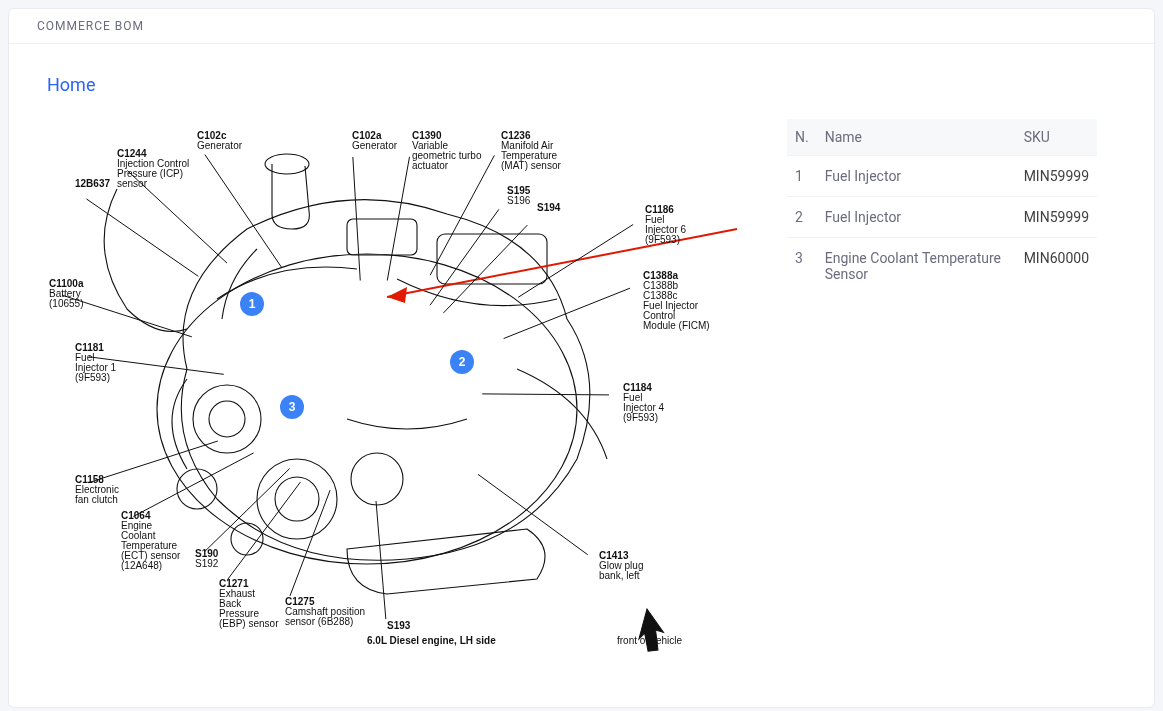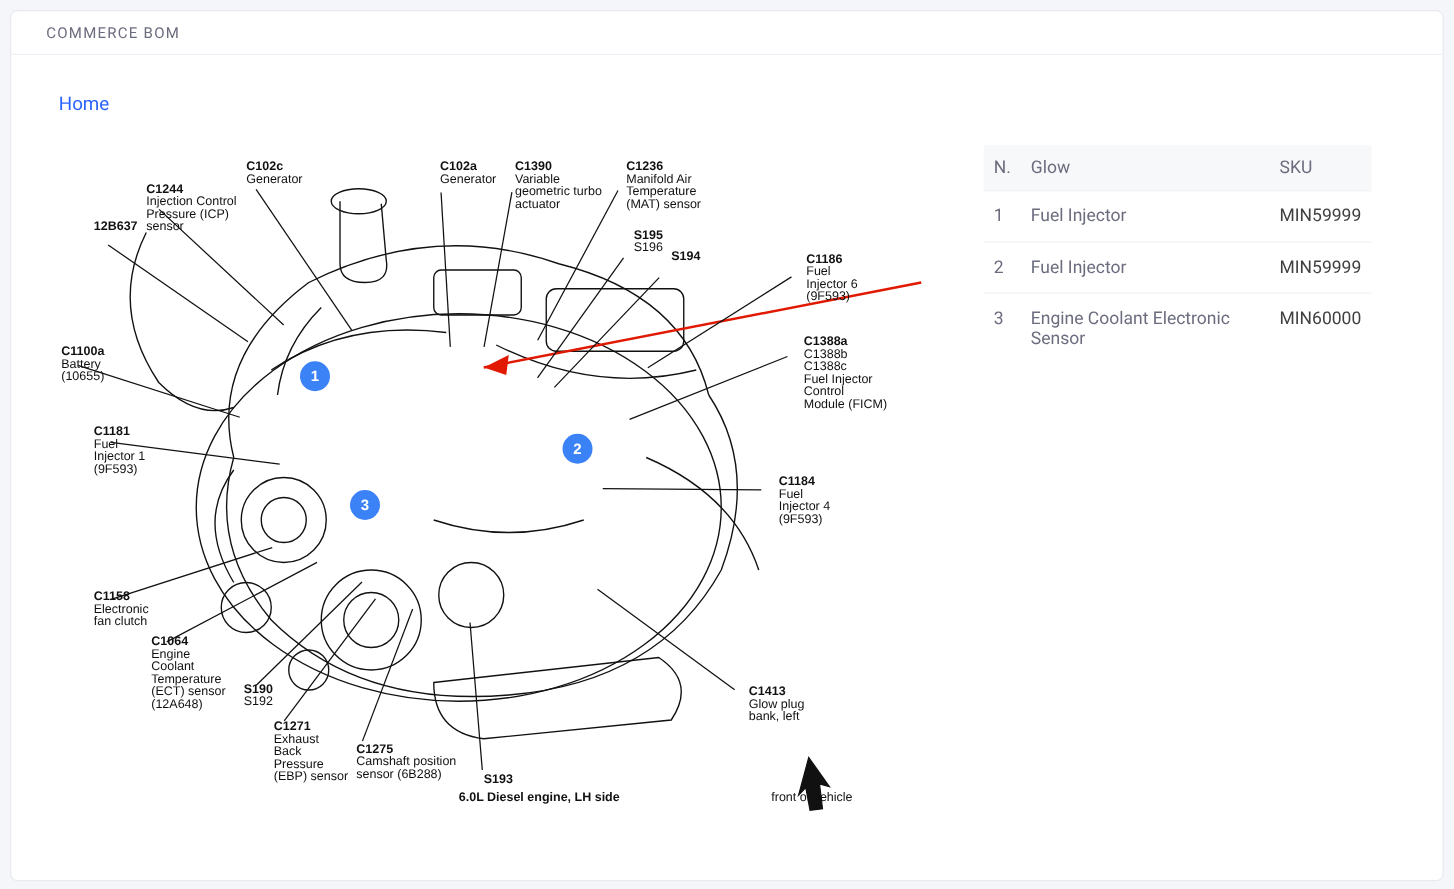--- a/index.html
+++ b/index.html
@@ -28,21 +28,21 @@
     border-bottom: 1px solid #eef0f5;
     font-size: 12px;
     letter-spacing: 1px;
     color: #6b6c7e;
   }
   .card-body {
     padding: 24px 38px 28px 38px;
   }
   .breadcrumb {
     margin: 6px 0 24px 0;
-    font-size: 15px;
+    font-size: 18px;
   }
   .breadcrumb a {
     color: #2962ff;
     text-decoration: none;
     cursor: pointer;
   }
   .content-row {
     display: flex;
     gap: 40px;
     align-items: flex-start;
@@ -259,38 +259,38 @@
                 </g>
               </g>
         </svg>
       </div>
 
       <div class="table-col">
         <table class="bom">
           <thead>
             <tr>
               <th>N.</th>
-              <th>Glow</th>
+              <th>Name</th>
               <th>SKU</th>
             </tr>
           </thead>
           <tbody id="bom-body">
                 <tr>
                   <td class="num">1</td>
                   <td>Fuel Injector</td>
                   <td class="sku">MIN59999</td>
                 </tr>
                 <tr>
                   <td class="num">2</td>
                   <td>Fuel Injector</td>
                   <td class="sku">MIN59999</td>
                 </tr>
                 <tr>
                   <td class="num">3</td>
-                  <td>Engine Coolant Electronic Sensor</td>
+                  <td>Engine Coolant Temperature Sensor</td>
                   <td class="sku">MIN60000</td>
                 </tr>
               </tbody>
         </table>
       </div>
     </div>
   </div>
  </div>
 </div>
 

